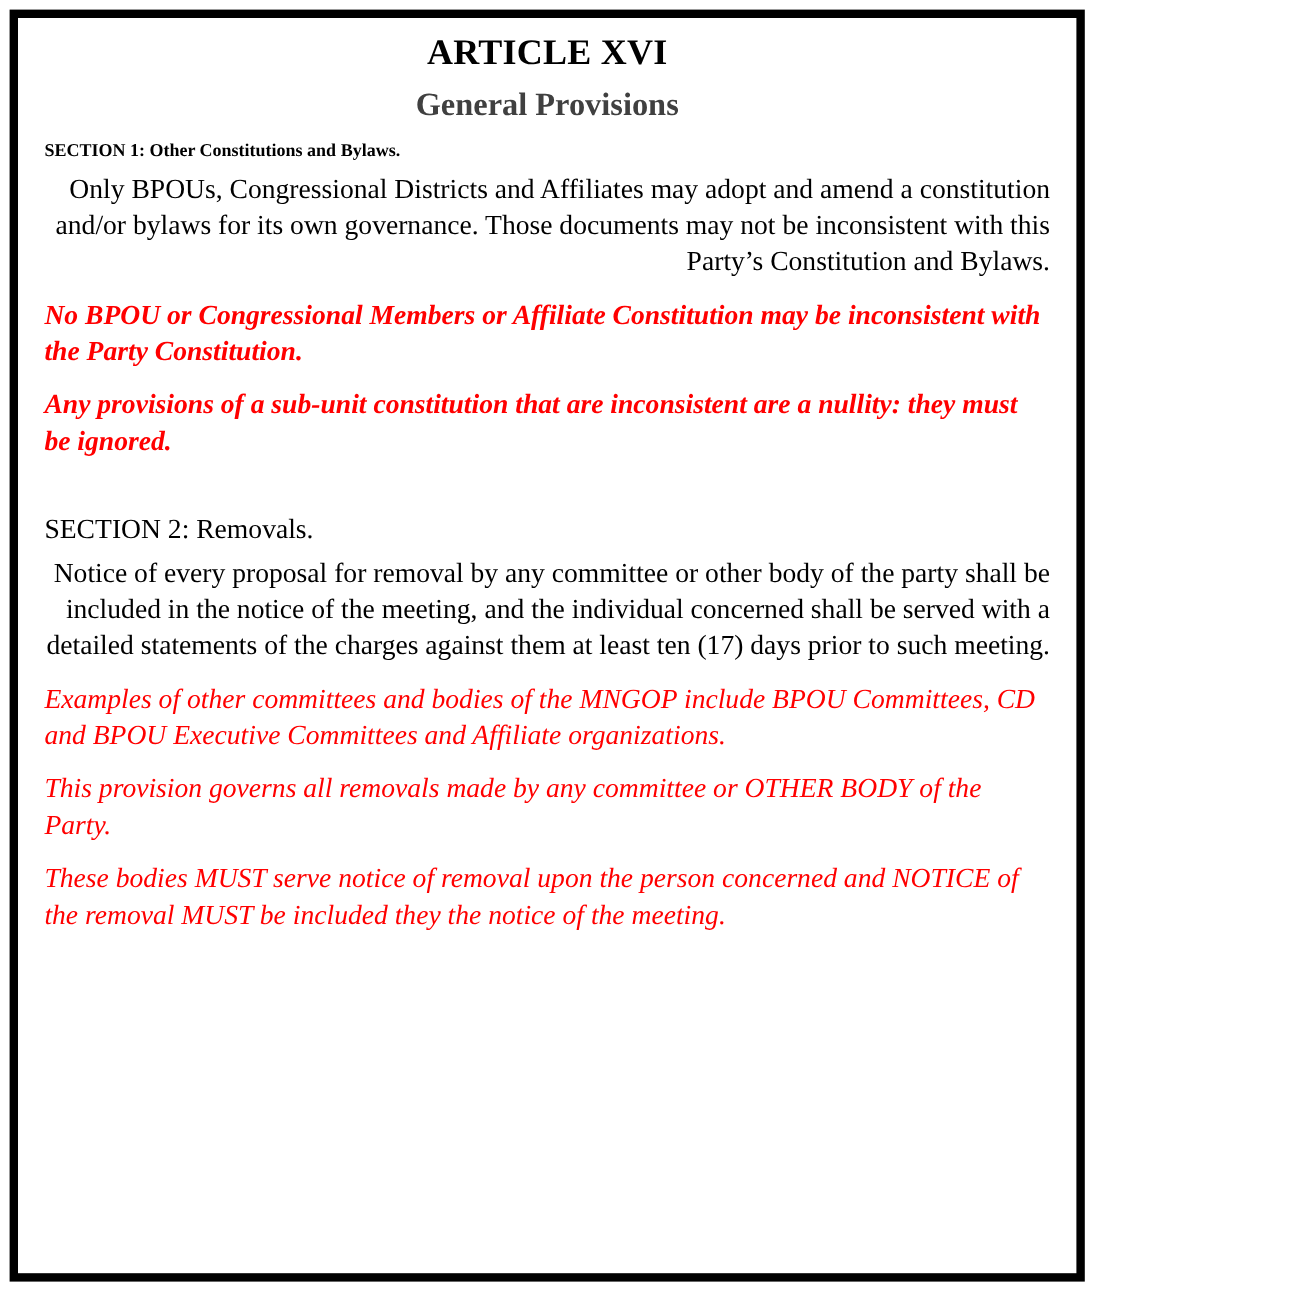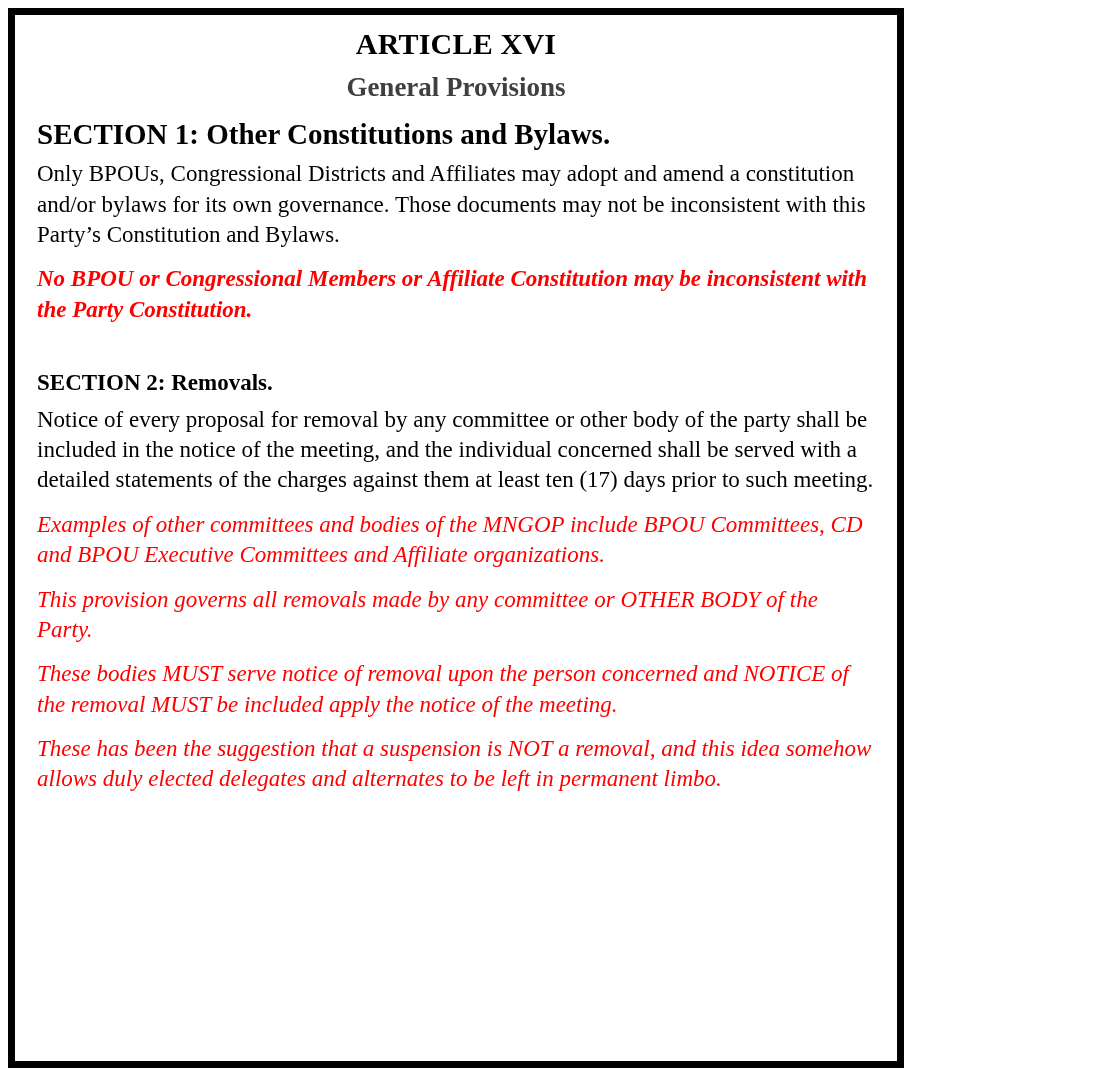--- a/index.html
+++ b/index.html
@@ -40,52 +40,52 @@
   .doc-subtitle {
     text-align: center;
     font-weight: bold;
     font-size: 27px;
     line-height: 1.15;
     color: #404040;
     margin: 0 0 14px 0;
   }
   .section-heading {
     font-weight: bold;
-    font-size: 29px;
+    font-size: 15px;
     line-height: 1.2;
     color: #000000;
     margin: 0 0 8px 0;
   }
   .body-para {
     font-size: 23px;
     line-height: 1.32;
     color: #000000;
     margin: 0 0 14px 0;
-    text-align: left;
+    text-align: right;
   }
   .note-bold {
     font-size: 23px;
     line-height: 1.32;
     color: #ff0000;
     font-weight: bold;
     font-style: italic;
     margin: 0 0 14px 0;
   }
   .note-italic {
     font-size: 23px;
     line-height: 1.32;
     color: #ff0000;
     font-style: italic;
     margin: 0 0 14px 0;
   }
   .spacer-gap {
     height: 30px;
   }
   .section-two-heading {
-    font-weight: bold;
+    font-weight: normal;
     font-size: 23px;
     line-height: 1.2;
     color: #000000;
     margin: 0 0 8px 0;
   }
 </style>
 </head>
 <body>
 
 <div class="page">
@@ -95,35 +95,35 @@
 
     <div class="doc-subtitle">General Provisions</div>
 
     <div>
       <div class="section-heading">SECTION 1: Other Constitutions and Bylaws.</div>
 
       <div class="body-para">Only BPOUs, Congressional Districts and Affiliates may adopt and amend a constitution and/or bylaws for its own governance. Those documents may not be inconsistent with this Party’s Constitution and Bylaws.</div>
 
       <div class="note-bold">No BPOU or Congressional Members or Affiliate Constitution may be inconsistent with the Party Constitution.</div>
 
+      <div class="note-bold">Any provisions of a sub-unit constitution that are inconsistent are a nullity: they must be ignored.</div>
     </div>
 
     <div class="spacer-gap"></div>
 
     <div>
       <div class="section-two-heading">SECTION 2: Removals.</div>
 
       <div class="body-para">Notice of every proposal for removal by any committee or other body of the party shall be included in the notice of the meeting, and the individual concerned shall be served with a detailed statements of the charges against them at least ten (17) days prior to such meeting.</div>
 
       <div class="note-italic">Examples of other committees and bodies of the MNGOP include BPOU Committees, CD and BPOU Executive Committees and Affiliate organizations.</div>
 
       <div class="note-italic">This provision governs all removals made by any committee or OTHER BODY of the Party.</div>
 
-      <div class="note-italic">These bodies MUST serve notice of removal upon the person concerned and NOTICE of the removal MUST be included apply the notice of the meeting.</div>
+      <div class="note-italic">These bodies MUST serve notice of removal upon the person concerned and NOTICE of the removal MUST be included they the notice of the meeting.</div>
 
-      <div class="note-italic">These has been the suggestion that a suspension is NOT a removal, and this idea somehow allows duly elected delegates and alternates to be left in permanent limbo.</div>
 
 
 
     </div>
 
   </div>
 </div>
 
 </body></html>

